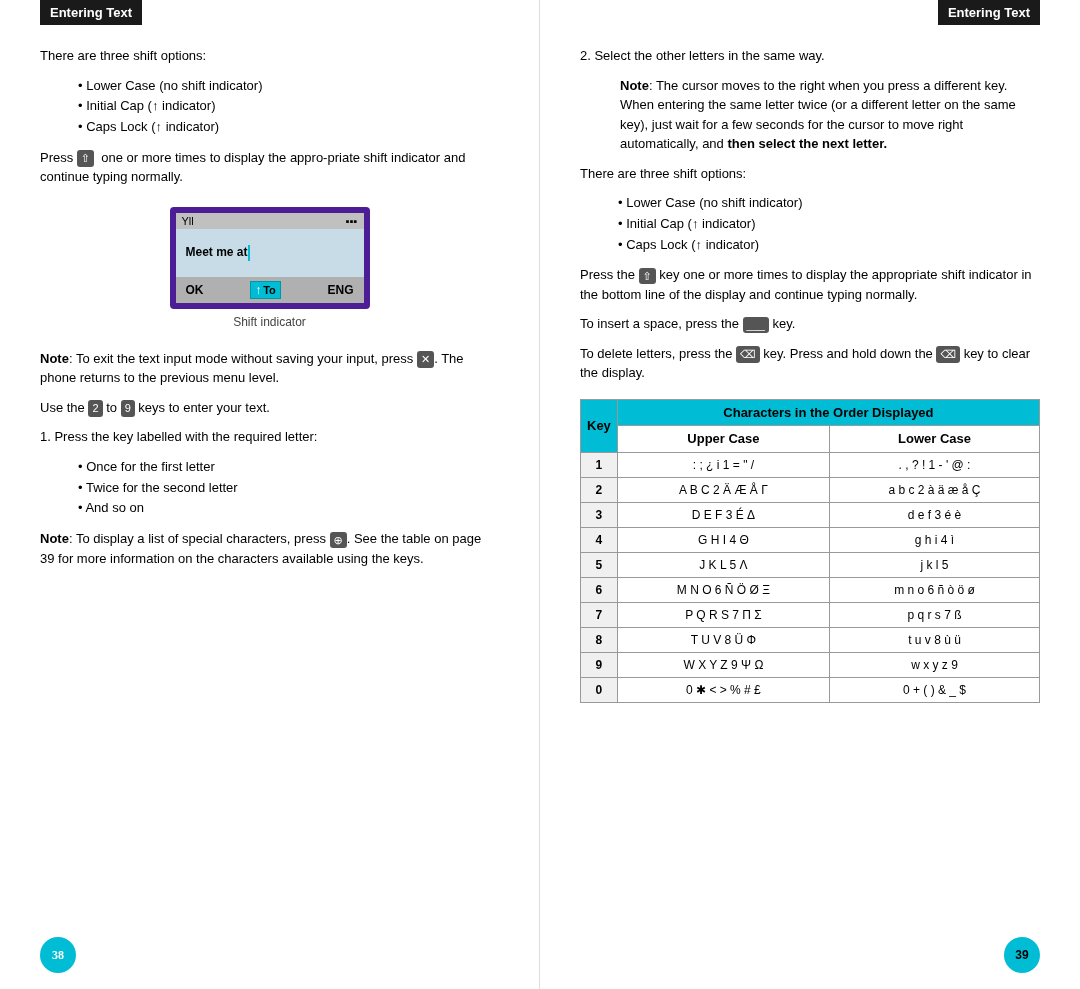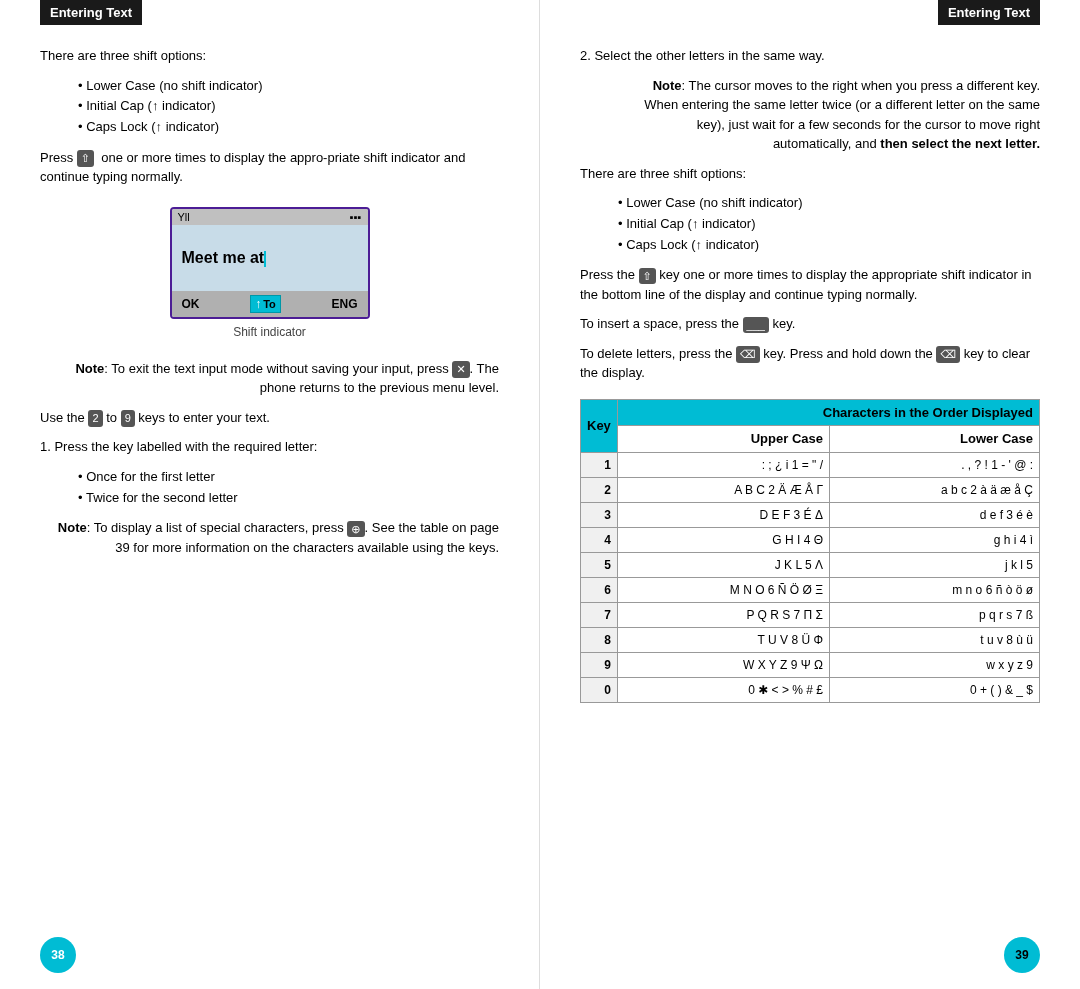--- a/index.html
+++ b/index.html
@@ -62,52 +62,51 @@
     .bullet-list li {
       line-height: 1.6;
       margin-left: 28px;
     }
     .bullet-list li::before {
       content: "• ";
     }
     .note {
       margin-bottom: 10px;
       line-height: 1.5;
-      text-align: right;
     }
     .note strong {
       font-weight: bold;
     }
     .phone-screen-container {
       display: flex;
       flex-direction: column;
       align-items: center;
       margin: 20px 0;
     }
     .phone-screen {
       width: 200px;
-      border: 2px solid #4c1d95;
+      border: 6px solid #4c1d95;
       background: #e8e8e8;
       border-radius: 4px;
       overflow: hidden;
     }
     .phone-screen-top-bar {
       background: #c0c0c0;
       display: flex;
       justify-content: space-between;
       align-items: center;
       padding: 2px 6px;
       font-size: 11px;
     }
     .phone-signal { font-size: 11px; }
     .phone-battery { font-size: 11px; }
     .phone-screen-text {
       background: #c8dce8;
-      padding: 24px 10px;
-      font-size: 16px;
+      padding: 16px 10px;
+      font-size: 12px;
       font-weight: bold;
       min-height: 40px;
     }
     .phone-cursor {
       display: inline-block;
       background: #00bcd4;
       width: 2px;
       height: 16px;
       vertical-align: middle;
     }
@@ -176,21 +175,21 @@
     
     .char-table {
       width: 100%;
       border-collapse: collapse;
       margin-top: 16px;
       font-size: 12px;
     }
     .char-table th, .char-table td {
       border: 1px solid #999;
       padding: 3px 6px;
-      text-align: right;
+      text-align: center;
       line-height: 1.5;
     }
     .char-table thead tr:first-child th {
       background: #00bcd4;
       color: #000;
       font-weight: bold;
       font-size: 13px;
     }
     .char-table thead tr:second-child th {
       background: #fff;
@@ -268,28 +267,29 @@
 
 
       <p class="para">
         Use the <span class="key-icon">2</span> to <span class="key-icon">9</span> keys to enter your text.
       </p>
 
       <p class="para">1. Press the key labelled with the required letter:</p>
       <ul class="bullet-list">
         <li>Once for the first letter</li>
         <li>Twice for the second letter</li>
+        <li>And so on</li>
       </ul>
 
       <p class="note">
         <strong>Note</strong>: To display a list of special characters, press <span class="key-icon">⊕</span>. See the table on page 39 for more information on the characters available using the keys.
       </p>
     </div>
 
-    <div class="page-number-left" style="clip-path:none;width:36px;height:36px;border-radius:50%;">38</div>
+    <div class="page-number-left" style="clip-path:none;width:36px;height:36px;border-radius:50%;font-family:Liberation Serif, serif;">38</div>
   </div>
 
   <div class="right-page">
     <div class="header-row">
       <div class="header-bar">Entering Text</div>
     </div>
 
     <div class="content-body">
       <p class="para">2. Select the other letters in the same way.</p>
 

